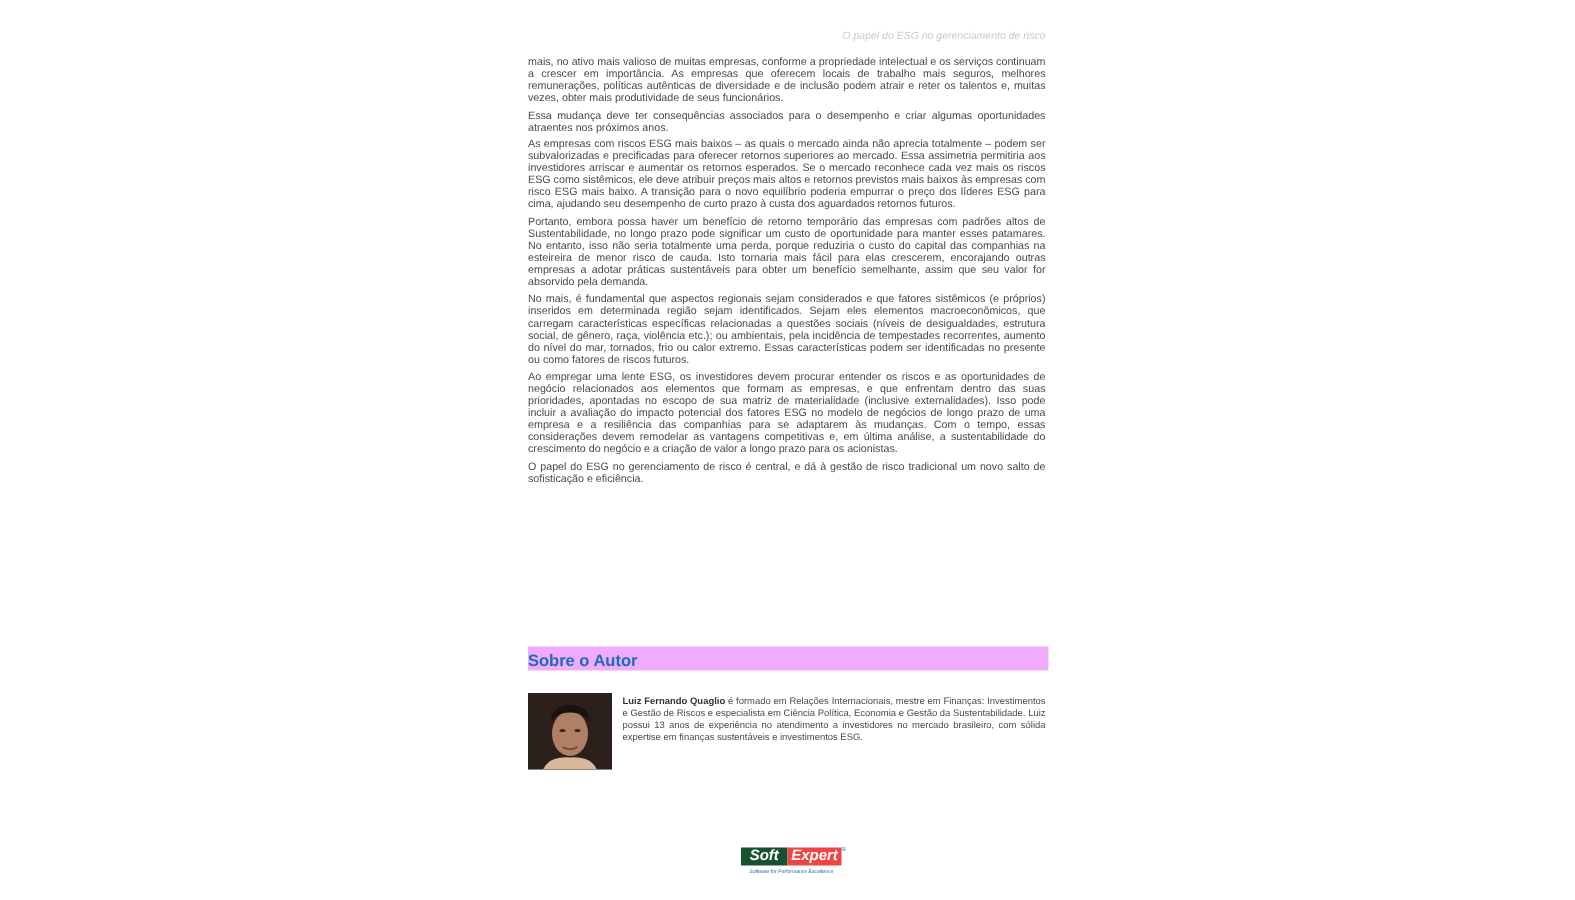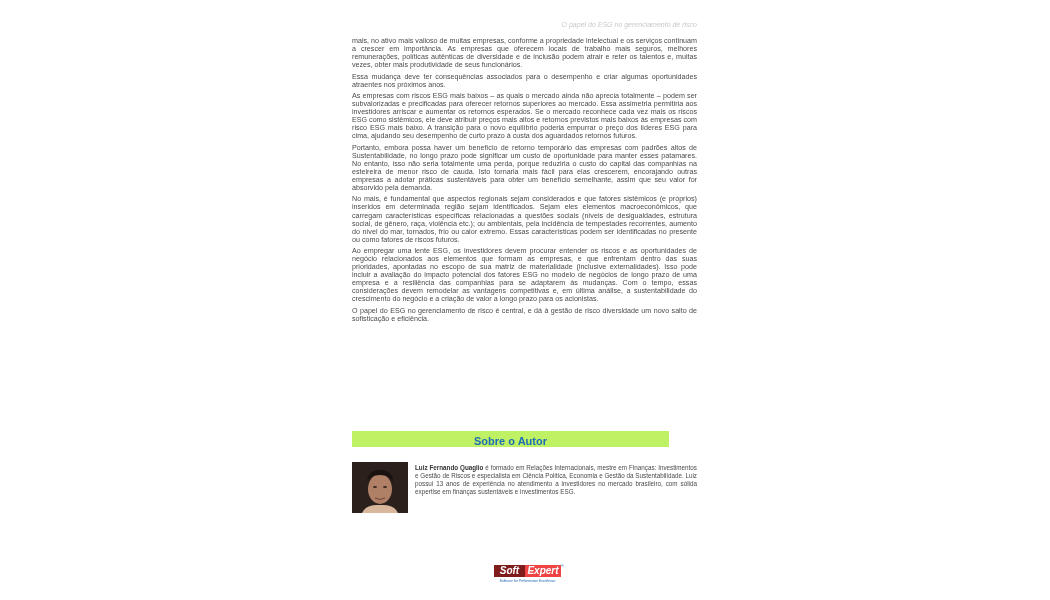--- a/index.html
+++ b/index.html
@@ -1,43 +1,43 @@
 <!DOCTYPE html>
 <html><head>
 <meta charset="utf-8">
 <style>
   html, body { margin:0; padding:0; background:#ffffff; }
   body { width:1050px; height:600px; position:relative; overflow:hidden; font-family:"Liberation Sans", sans-serif; }
   .running-header { position:absolute; left:352px; top:21px; width:345px; text-align:right; font-size:7px; font-style:italic; color:#c9c9c9; }
   .body-text { position:absolute; left:352px; top:37px; width:345px; font-size:7.15px; line-height:8.05px; color:#4a4a4a; text-align:justify; }
   .body-text p { margin:0 0 3.4px 0; }
-  .banner { position:absolute; left:352px; top:431px; width:317px; height:16px; background:#bef264; text-align:center; }
+  .banner { position:absolute; left:352px; top:431px; width:347px; height:16px; background:#f0abfc; }
   .banner span { font-size:11px; font-weight:bold; color:#1d6db5; line-height:16px; }
   .author-photo { position:absolute; left:352px; top:462px; width:56px; height:51px; background:#2d211d; overflow:hidden; }
   .author-bio { position:absolute; left:415px; top:464px; width:282px; font-size:6.3px; line-height:8.1px; color:#4a4a4a; text-align:justify; }
   .author-bio b { color:#333; }
   .logo { position:absolute; left:494px; top:565px; width:70px; height:22px; }
-  .logo-soft { position:absolute; left:0; top:0; width:31px; height:12px; background:#7f1d1d; color:#fff; font-size:10px; font-weight:bold; font-style:italic; line-height:12px; text-align:center; }
+  .logo-soft { position:absolute; left:0; top:0; width:31px; height:12px; background:#14532d; color:#fff; font-size:10px; font-weight:bold; font-style:italic; line-height:12px; text-align:center; }
   .logo-expert { position:absolute; left:31px; top:0; width:36px; height:12px; background:#ef4444; color:#fff; font-size:10px; font-weight:bold; font-style:italic; line-height:12px; text-align:center; }
   .logo-reg { position:absolute; left:67px; top:-2px; font-size:4px; color:#1e63b6; }
   .logo-tagline { position:absolute; left:0; top:14px; width:67px; font-size:3.4px; color:#1e63b6; font-style:italic; text-align:center; white-space:nowrap; }
 </style>
 </head>
 <body>
 
 <div class="running-header">O papel do ESG no gerenciamento de risco</div>
 
 <div class="body-text">
   <p>mais, no ativo mais valioso de muitas empresas, conforme a propriedade intelectual e os serviços continuam a crescer em importância. As empresas que oferecem locais de trabalho mais seguros, melhores remunerações, políticas autênticas de diversidade e de inclusão podem atrair e reter os talentos e, muitas vezes, obter mais produtividade de seus funcionários.</p>
   <p>Essa mudança deve ter consequências associados para o desempenho e criar algumas oportunidades atraentes nos próximos anos.</p>
   <p>As empresas com riscos ESG mais baixos – as quais o mercado ainda não aprecia totalmente – podem ser subvalorizadas e precificadas para oferecer retornos superiores ao mercado. Essa assimetria permitiria aos investidores arriscar e aumentar os retornos esperados. Se o mercado reconhece cada vez mais os riscos ESG como sistêmicos, ele deve atribuir preços mais altos e retornos previstos mais baixos às empresas com risco ESG mais baixo. A transição para o novo equilíbrio poderia empurrar o preço dos líderes ESG para cima, ajudando seu desempenho de curto prazo à custa dos aguardados retornos futuros.</p>
   <p>Portanto, embora possa haver um benefício de retorno temporário das empresas com padrões altos de Sustentabilidade, no longo prazo pode significar um custo de oportunidade para manter esses patamares. No entanto, isso não seria totalmente uma perda, porque reduziria o custo do capital das companhias na esteireira de menor risco de cauda. Isto tornaria mais fácil para elas crescerem, encorajando outras empresas a adotar práticas sustentáveis para obter um benefício semelhante, assim que seu valor for absorvido pela demanda.</p>
   <p>No mais, é fundamental que aspectos regionais sejam considerados e que fatores sistêmicos (e próprios) inseridos em determinada região sejam identificados. Sejam eles elementos macroeconômicos, que carregam características específicas relacionadas a questões sociais (níveis de desigualdades, estrutura social, de gênero, raça, violência etc.); ou ambientais, pela incidência de tempestades recorrentes, aumento do nível do mar, tornados, frio ou calor extremo. Essas características podem ser identificadas no presente ou como fatores de riscos futuros.</p>
   <p>Ao empregar uma lente ESG, os investidores devem procurar entender os riscos e as oportunidades de negócio relacionados aos elementos que formam as empresas, e que enfrentam dentro das suas prioridades, apontadas no escopo de sua matriz de materialidade (inclusive externalidades). Isso pode incluir a avaliação do impacto potencial dos fatores ESG no modelo de negócios de longo prazo de uma empresa e a resiliência das companhias para se adaptarem às mudanças. Com o tempo, essas considerações devem remodelar as vantagens competitivas e, em última análise, a sustentabilidade do crescimento do negócio e a criação de valor a longo prazo para os acionistas.</p>
-  <p>O papel do ESG no gerenciamento de risco é central, e dá à gestão de risco diversidade um novo salto de sofisticação e eficiência.</p>
+  <p>O papel do ESG no gerenciamento de risco é central, e dá à gestão de risco tradicional um novo salto de sofisticação e eficiência.</p>
 </div>
 
 <div class="banner">
   <span>Sobre o Autor</span>
 </div>
 
 <div class="author-photo">
   <svg width="56" height="51" viewBox="0 0 56 51">
     <rect width="56" height="51" fill="#2b201c"></rect>
     <ellipse cx="28" cy="27" rx="12" ry="15" fill="#b08066"></ellipse>

